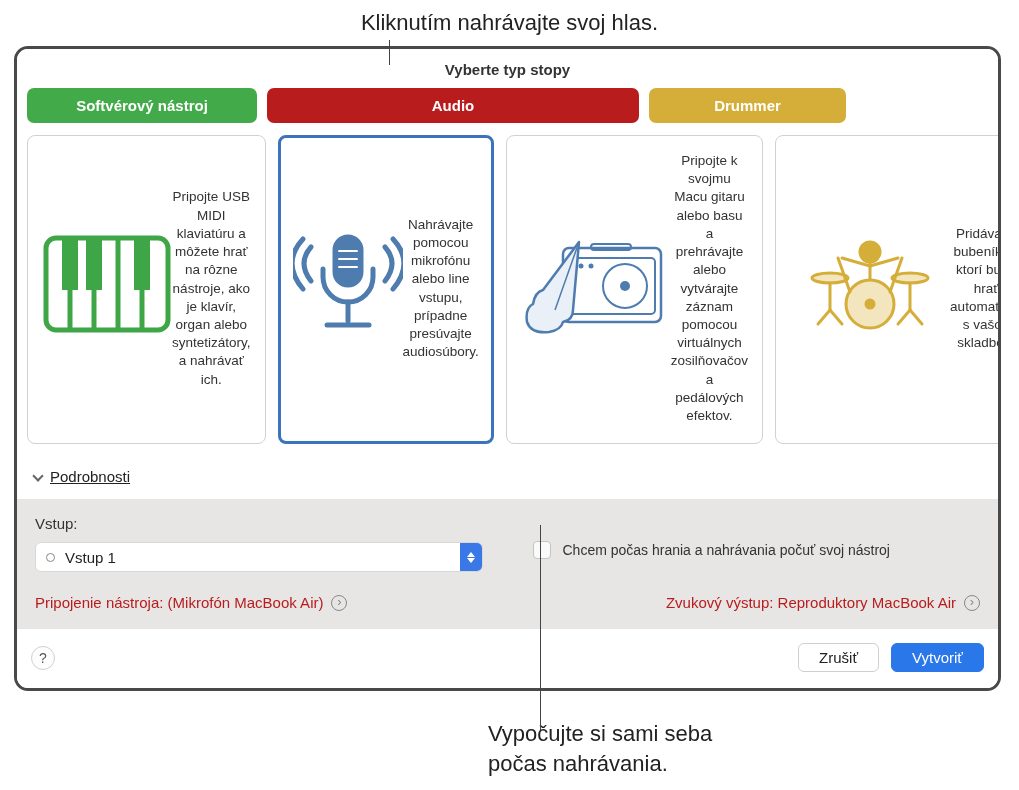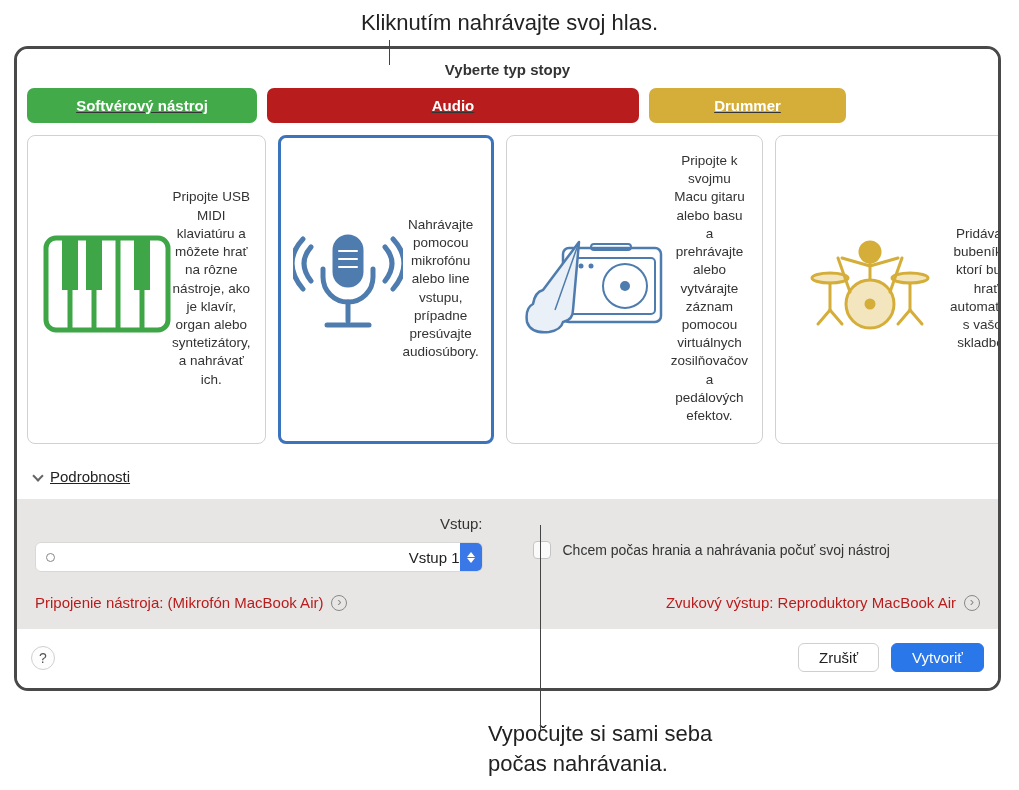--- a/index.html
+++ b/index.html
@@ -37,21 +37,20 @@
       font-weight: bold;
       font-size: 15px;
       padding: 12px 0 10px;
       background: #fff;
       color: #333;
     }
     .tab-row {
       display: flex;
       gap: 10px;
       padding: 0 10px;
-      text-decoration: underline;
     }
     .tab {
       border-radius: 7px;
       color: #fff;
       text-align: center;
       font-weight: 600;
       font-size: 15px;
       padding: 9px 0;
     }
     .tab-green { background: #42aa49; width: 230px; }
@@ -106,21 +105,20 @@
       background: #e7e6e5;
       padding: 16px 18px 18px;
     }
     .details-row {
       display: flex;
       gap: 50px;
     }
     .details-col {
       flex: 1;
       min-width: 0;
-      text-align: right;
     }
     .label {
       font-size: 15px;
       color: #333;
       margin-bottom: 10px;
     }
     .select {
       background: #fff;
       border: 1px solid #d8d8d8;
       border-radius: 6px;

